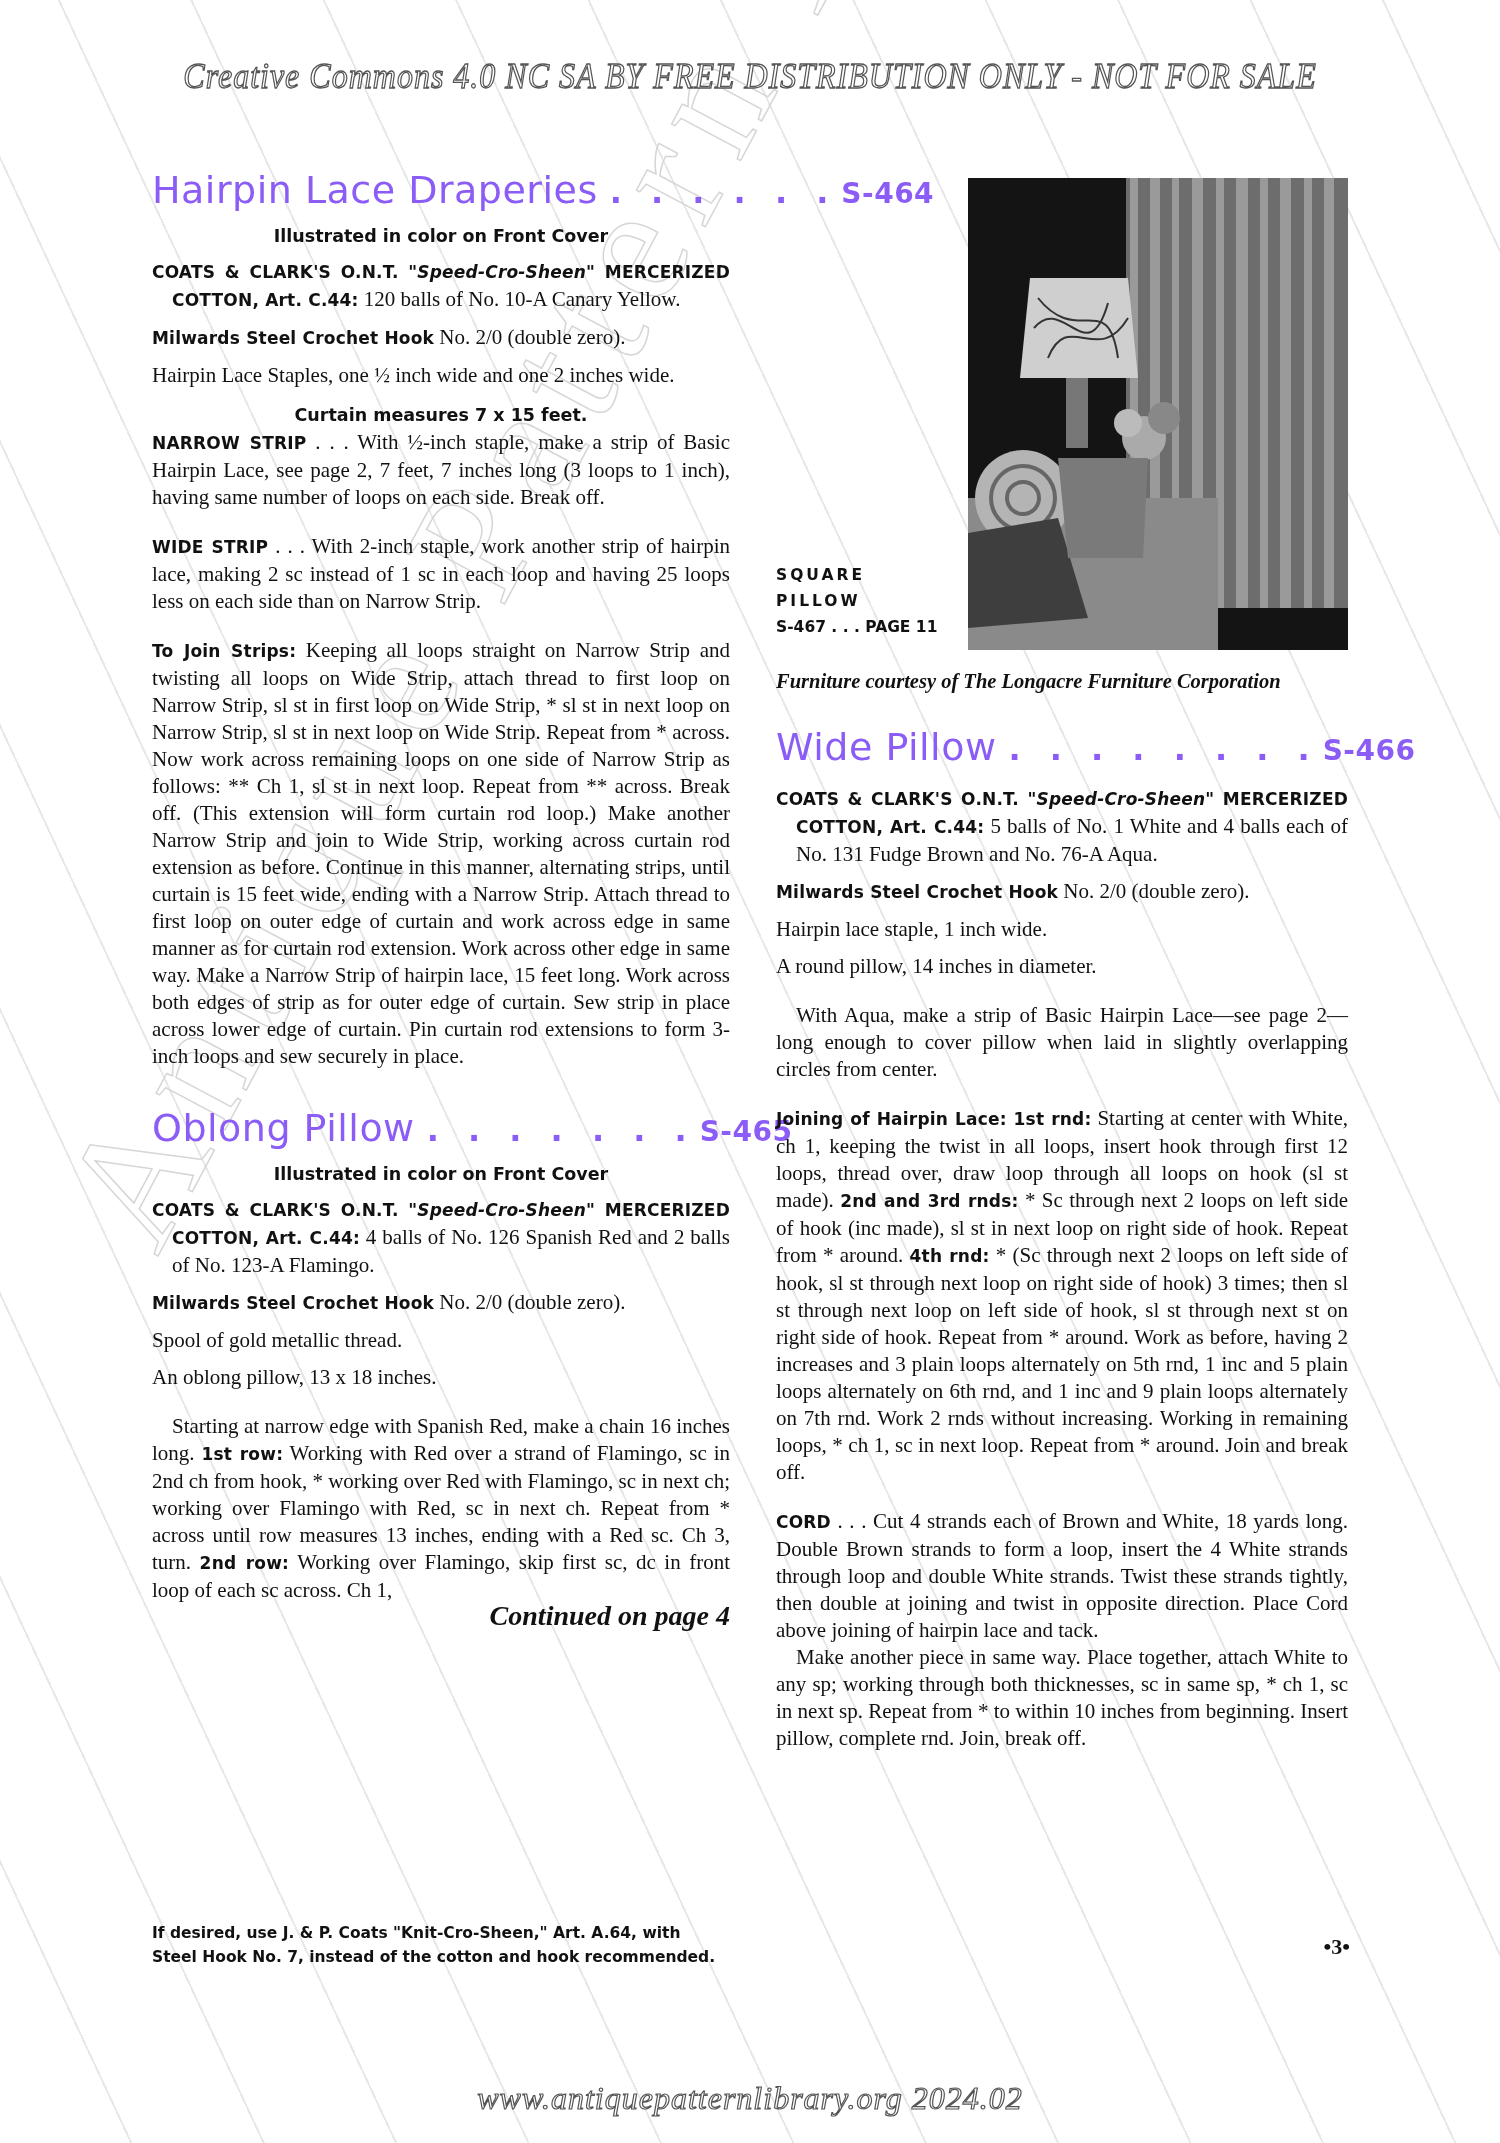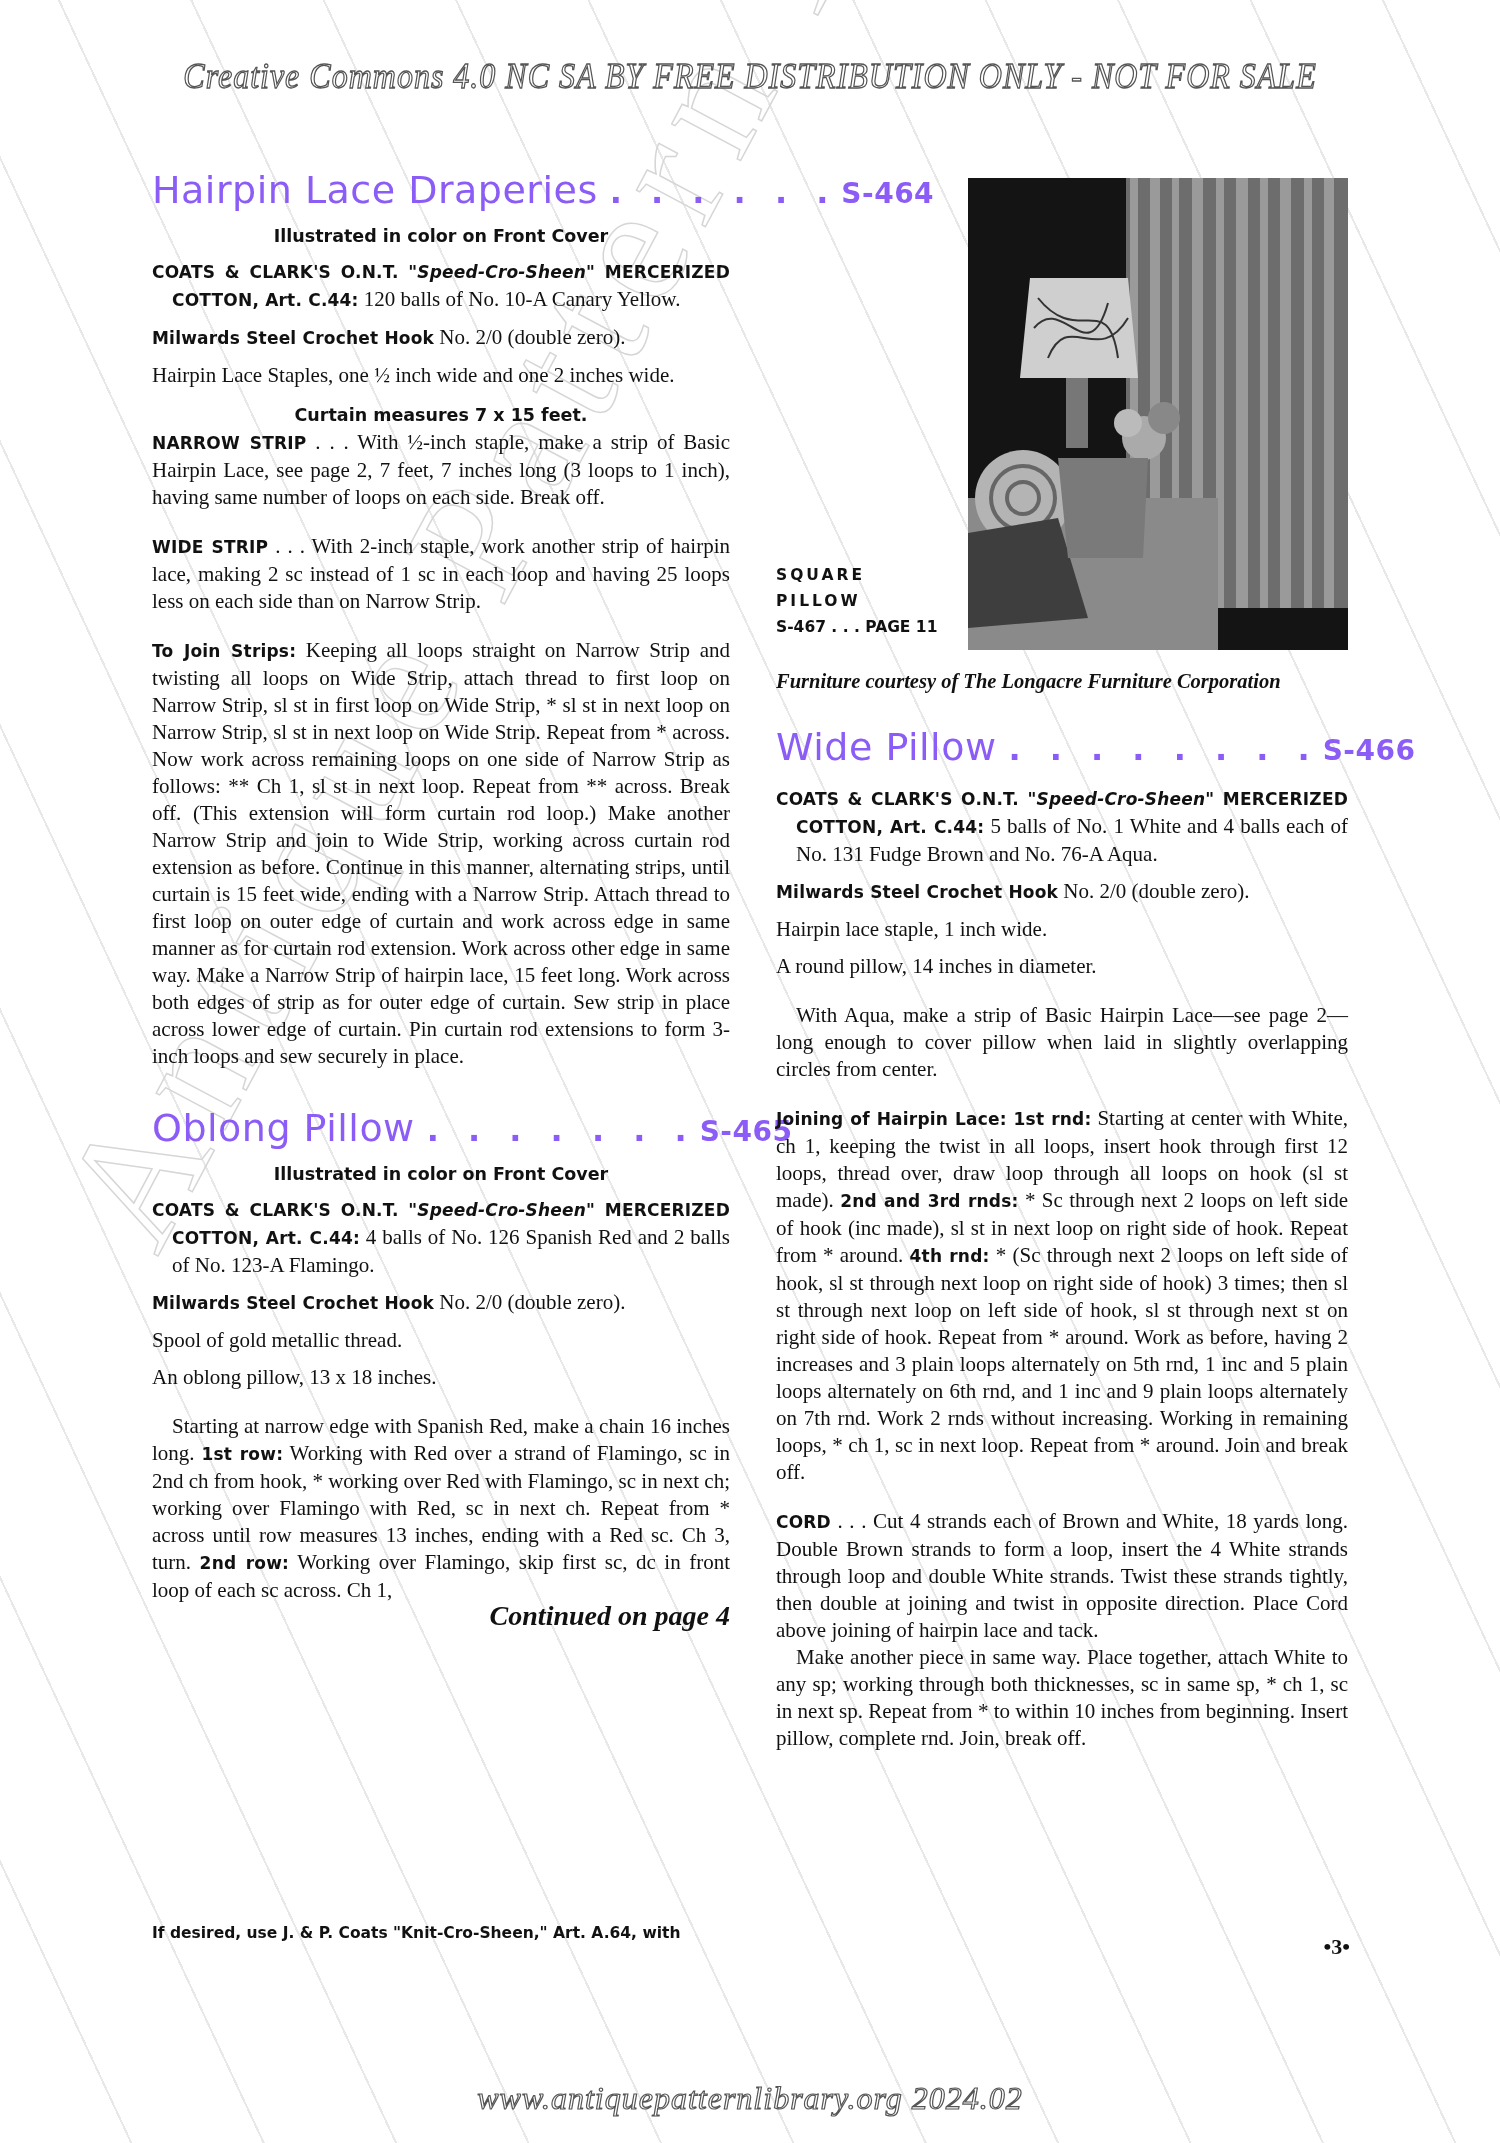--- a/index.html
+++ b/index.html
@@ -176,16 +176,17 @@
     <div class="spacer"></div>
     <p><b class="lbl">Joining of Hairpin Lace: 1st rnd:</b><span> Starting at center with White, ch 1, keeping the twist in all loops, insert hook through first 12 loops, thread over, draw loop through all loops on hook (sl st made). </span><b class="lbl">2nd and 3rd rnds:</b><span> * Sc through next 2 loops on left side of hook (inc made), sl st in next loop on right side of hook. Repeat from * around. </span><b class="lbl">4th rnd:</b><span> * (Sc through next 2 loops on left side of hook, sl st through next loop on right side of hook) 3 times; then sl st through next loop on left side of hook, sl st through next st on right side of hook. Repeat from * around. Work as before, having 2 increases and 3 plain loops alternately on 5th rnd, 1 inc and 5 plain loops alternately on 6th rnd, and 1 inc and 9 plain loops alternately on 7th rnd. Work 2 rnds without increasing. Working in remaining loops, * ch 1, sc in next loop. Repeat from * around. Join and break off.</span></p>
     <div class="spacer"></div>
     <p class="tight"><b class="lbl">CORD</b><span> . . . Cut 4 strands each of Brown and White, 18 yards long. Double Brown strands to form a loop, insert the 4 White strands through loop and double White strands. Twist these strands tightly, then double at joining and twist in opposite direction. Place Cord above joining of hairpin lace and tack.</span></p>
     <p class="indent">Make another piece in same way. Place together, attach White to any sp; working through both thick­nesses, sc in same sp, * ch 1, sc in next sp. Repeat from * to within 10 inches from beginning. Insert pillow, complete rnd. Join, break off.</p>
   </section>
 </div>
 
 <div class="footnote">
   <div>If desired, use J. &amp; P. Coats "Knit-Cro-Sheen," Art. A.64, with</div>
+  <div>Steel Hook No. 7, instead of the cotton and hook recommended.</div>
 </div>
 <div class="page-num">•3•</div>
 
 <div class="outline-text bottom-banner">www.antiquepatternlibrary.org 2024.02</div>
 
 </body></html>

